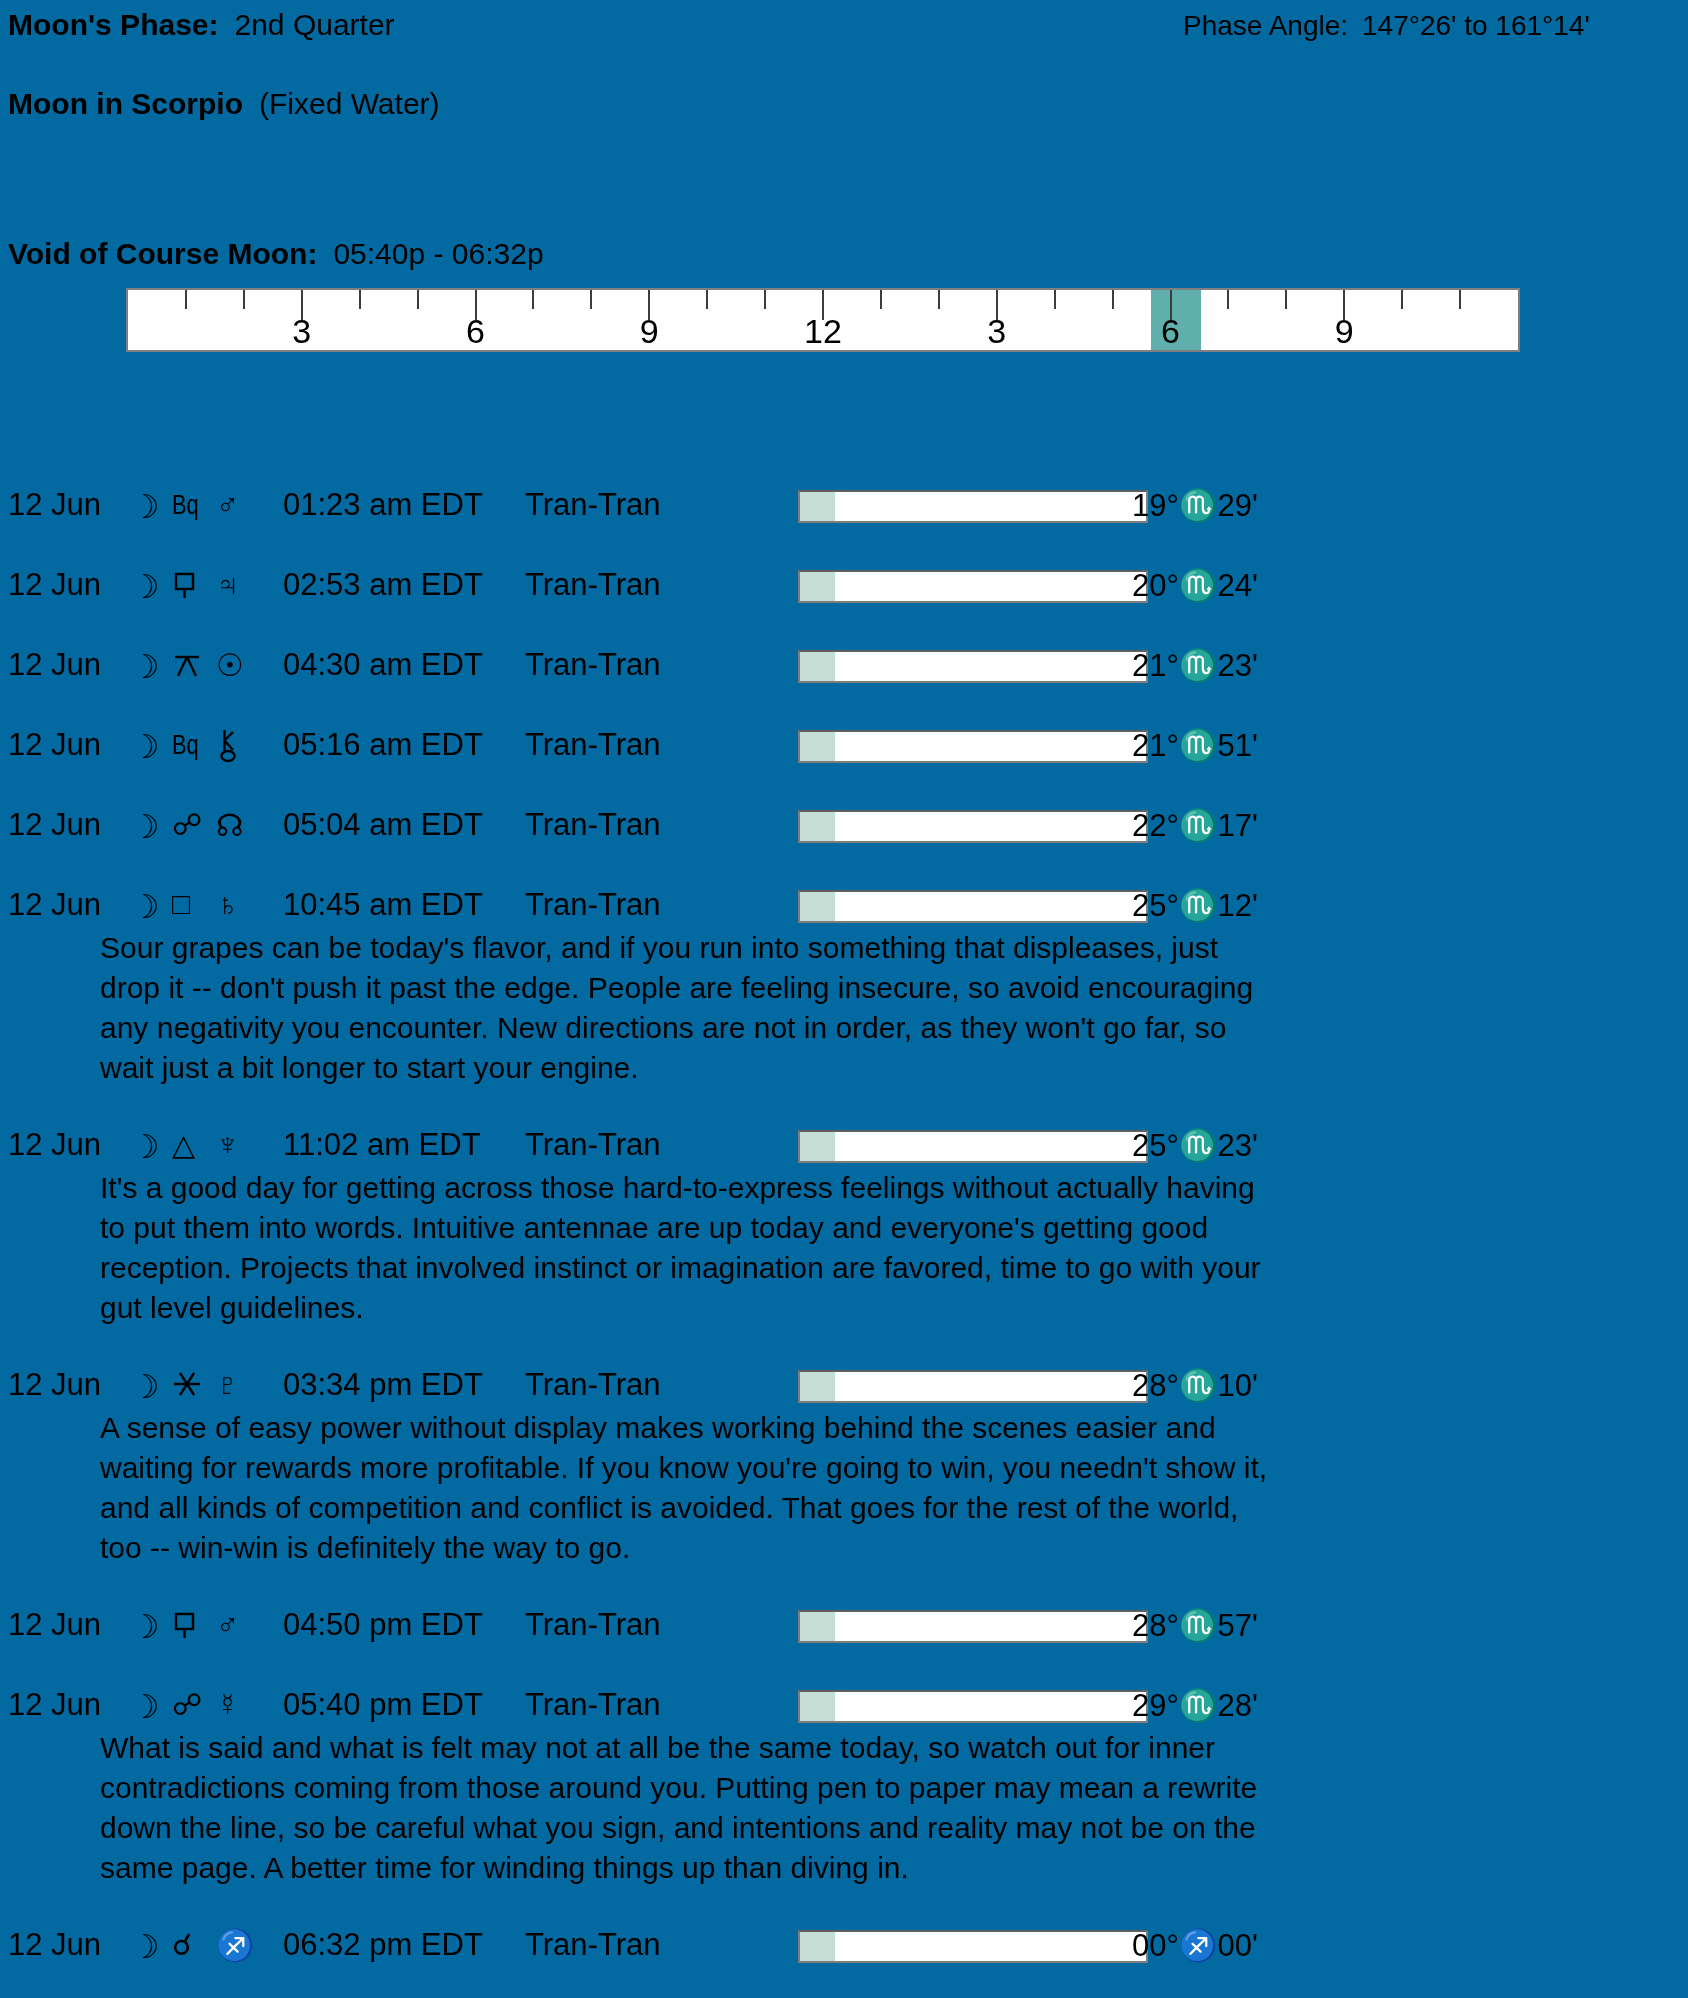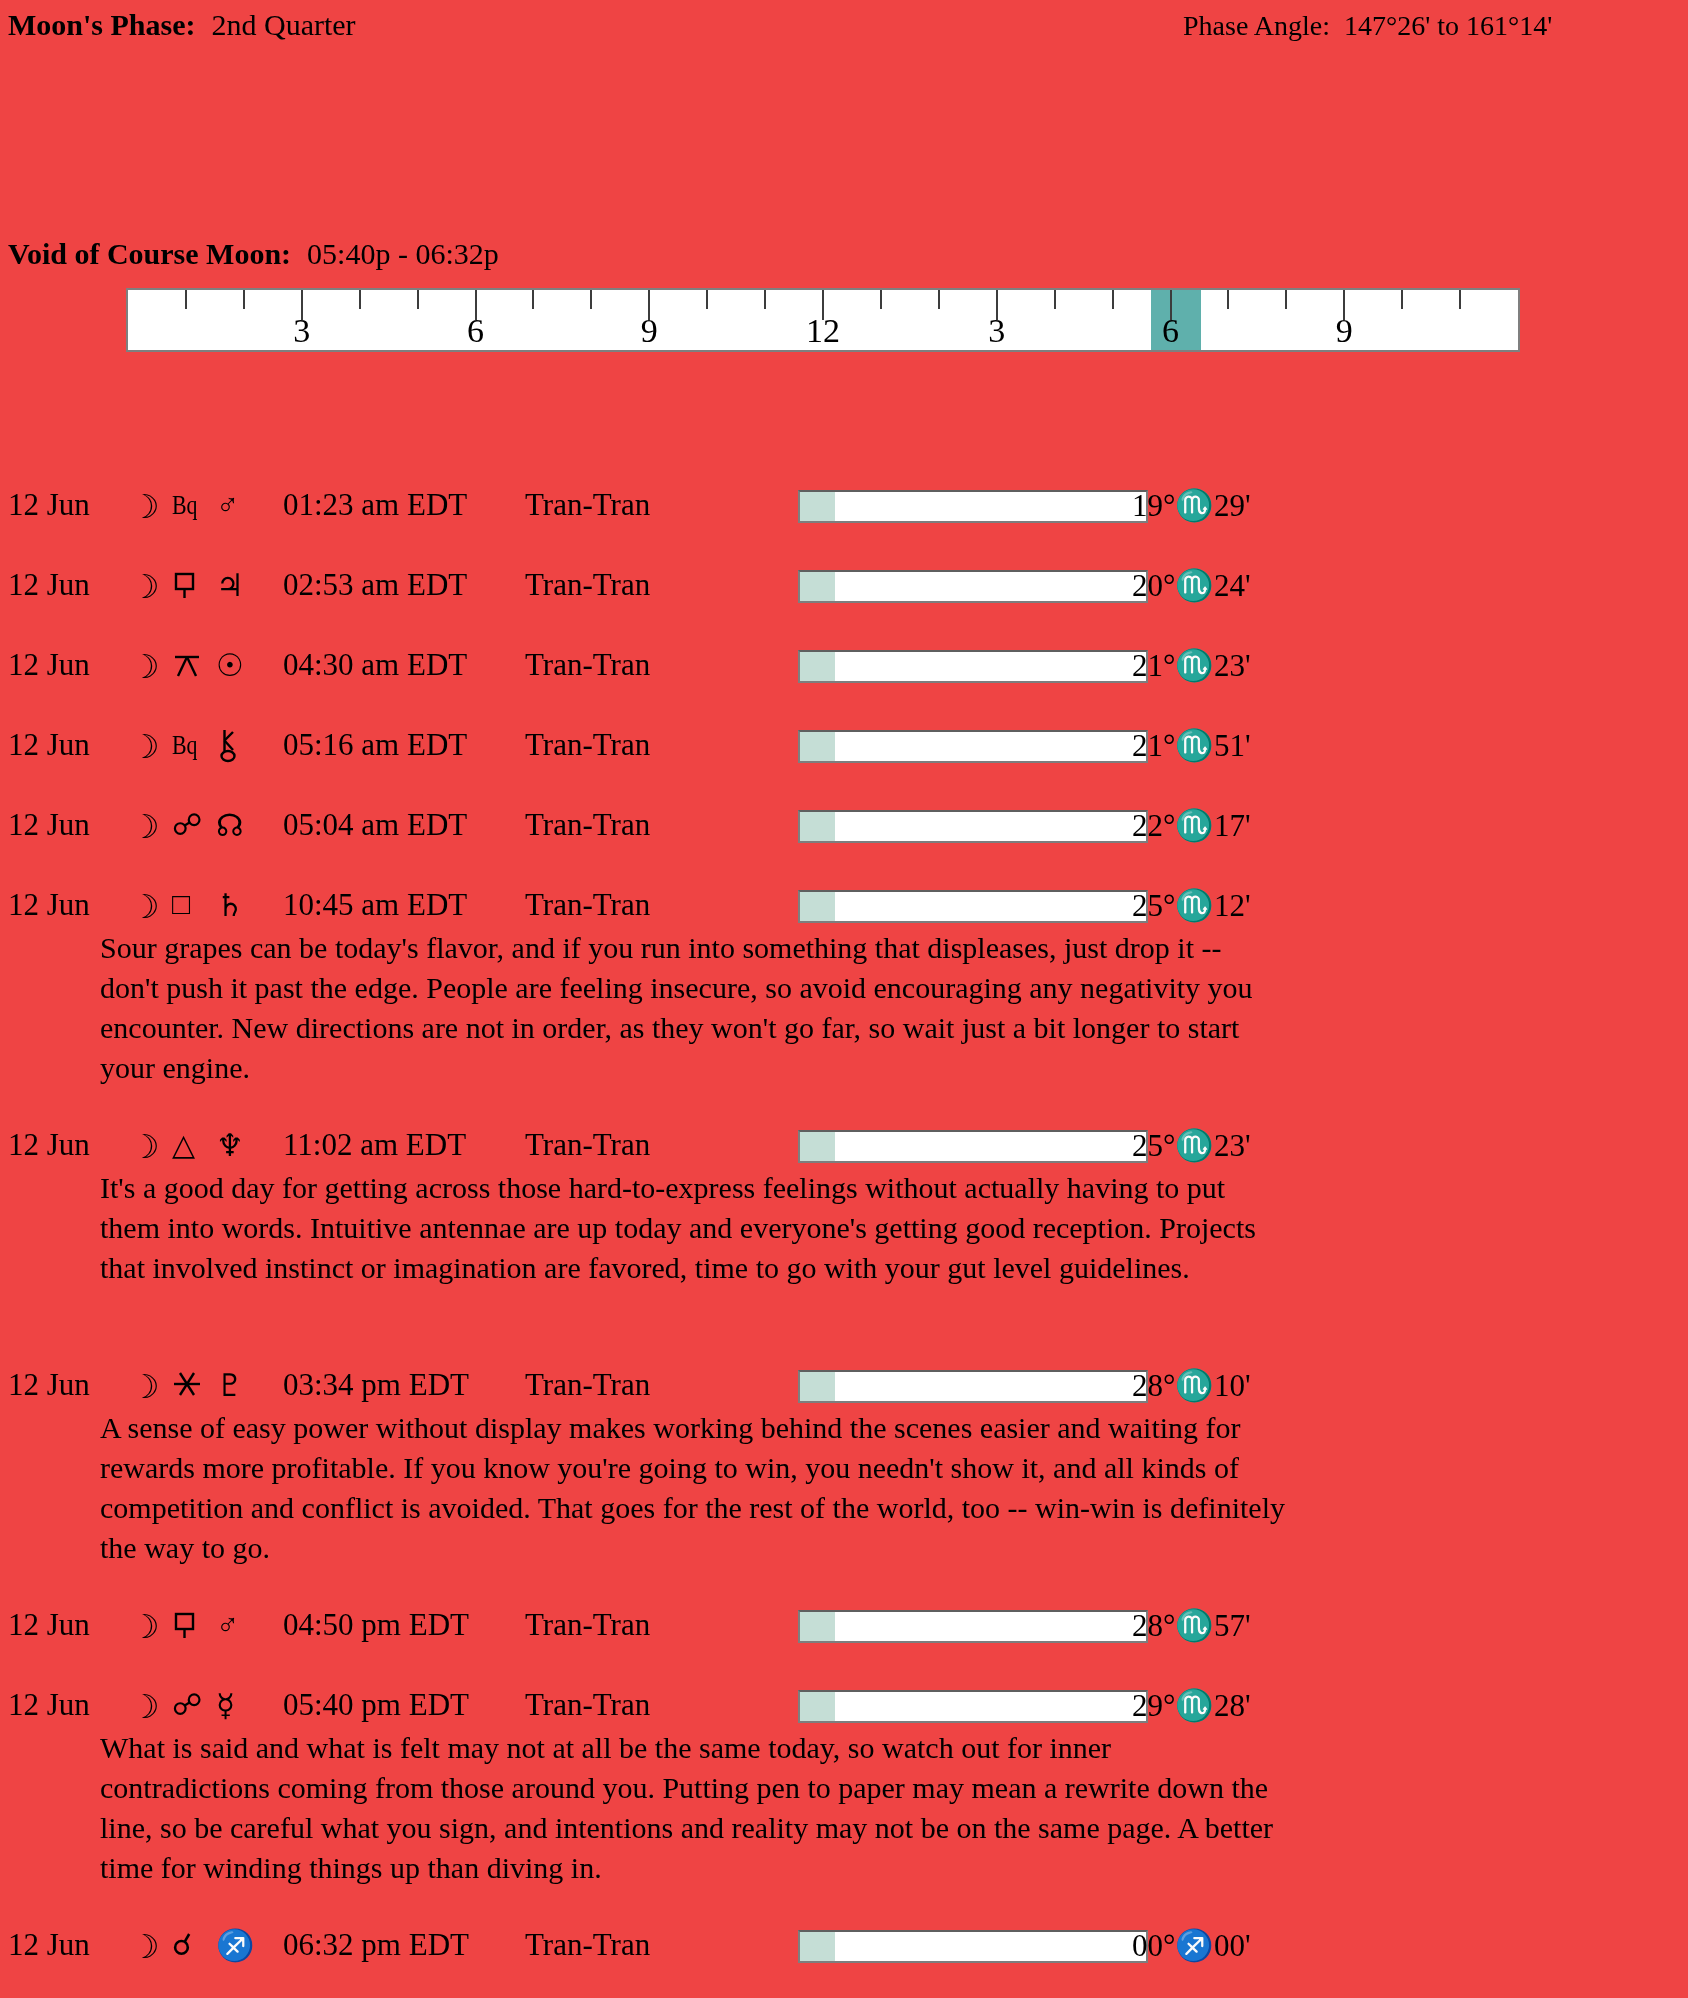--- a/index.html
+++ b/index.html
@@ -1,17 +1,17 @@
 <!DOCTYPE html>
 <html><head>
 <meta charset="utf-8">
 <style>
   html,body{margin:0;padding:0;background:#fff;}
-  #page{position:relative;width:1688px;height:1998px;background:#ef4444;
-        font-family:Liberation Serif, serif;color:#000;overflow:hidden;}
+  #page{position:relative;width:1688px;height:1998px;background:#0369a1;
+        font-family:Liberation Sans, sans-serif;color:#000;overflow:hidden;}
   .abs{position:absolute;}
   .hline{font-size:30px;white-space:nowrap;}
   .hline b{font-weight:bold;}
   .hval{margin-left:16px;font-weight:normal;}
   .phase-angle{font-size:28px;white-space:nowrap;}
   .phase-angle .hval{margin-left:14px;margin-top:14px;}
 
   
   #ruler{position:absolute;left:126px;top:288px;width:1390px;height:60px;
          border:2px solid #7f7f7f;background:#fff;}
@@ -48,20 +48,23 @@
 </head>
 <body>
 
 <div id="page">
 
   <div class="abs hline" style="left:8px;top:8px;">
     <b>Moon's Phase:</b><span class="hval">2nd Quarter</span>
   </div>
   <div class="abs phase-angle" style="left:1183px;top:10px;">
     <span>Phase Angle:</span><span class="hval">147°26' to 161°14'</span>
+  </div>
+  <div class="abs hline" style="left:8px;top:87px;">
+    <b>Moon in Scorpio</b><span class="hval">(Fixed Water)</span>
   </div>
   <div class="abs hline" style="left:8px;top:237px;">
     <b>Void of Course Moon:</b><span class="hval">05:40p -  06:32p</span>
   </div>
 
   <div id="ruler">
     <div id="voc-highlight" style="left: 73.625%; width: 3.58333%; background: rgb(95, 176, 172);"></div>
     <div id="ticks">
         <div class="tick minor" style="left: calc(4.16667% - 1px);"></div>
         <div class="tick minor" style="left: calc(8.33333% - 1px);"></div>

